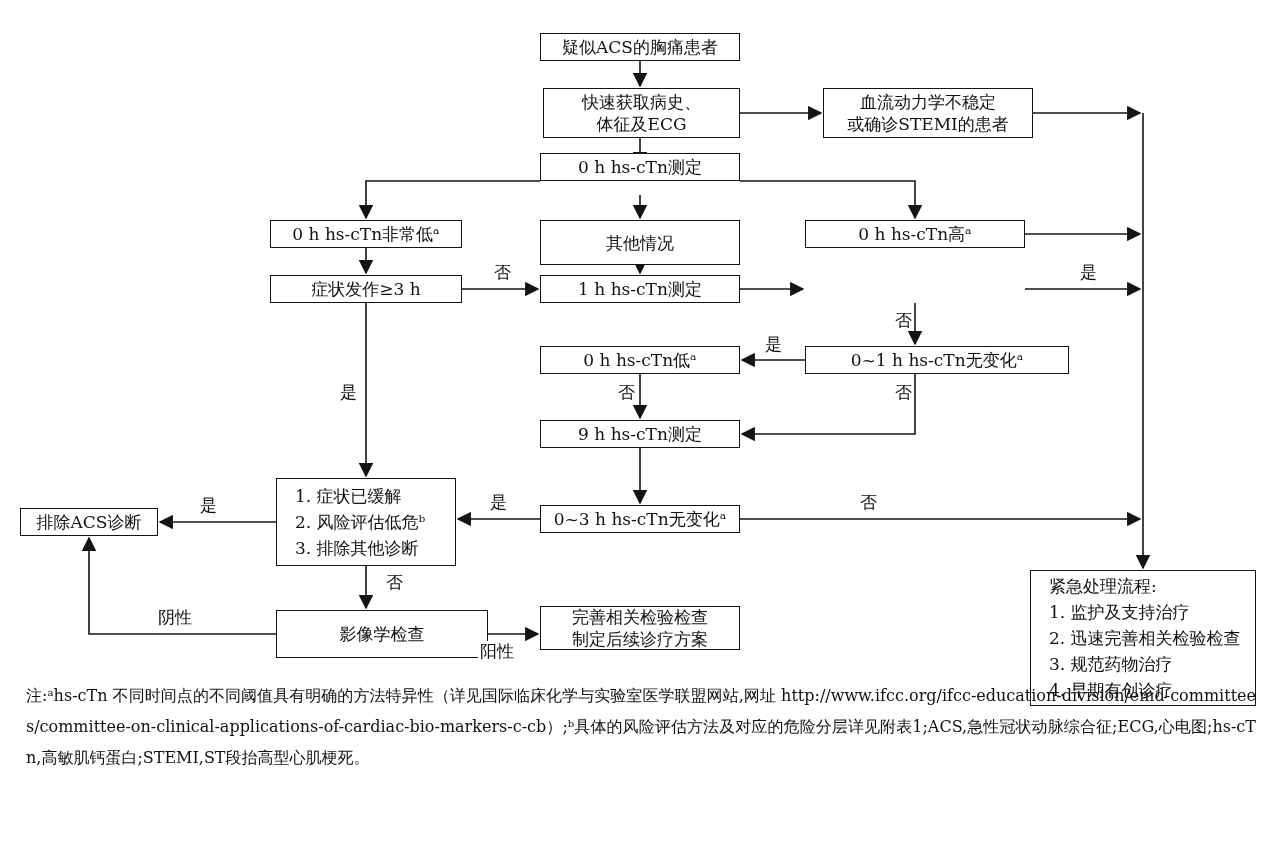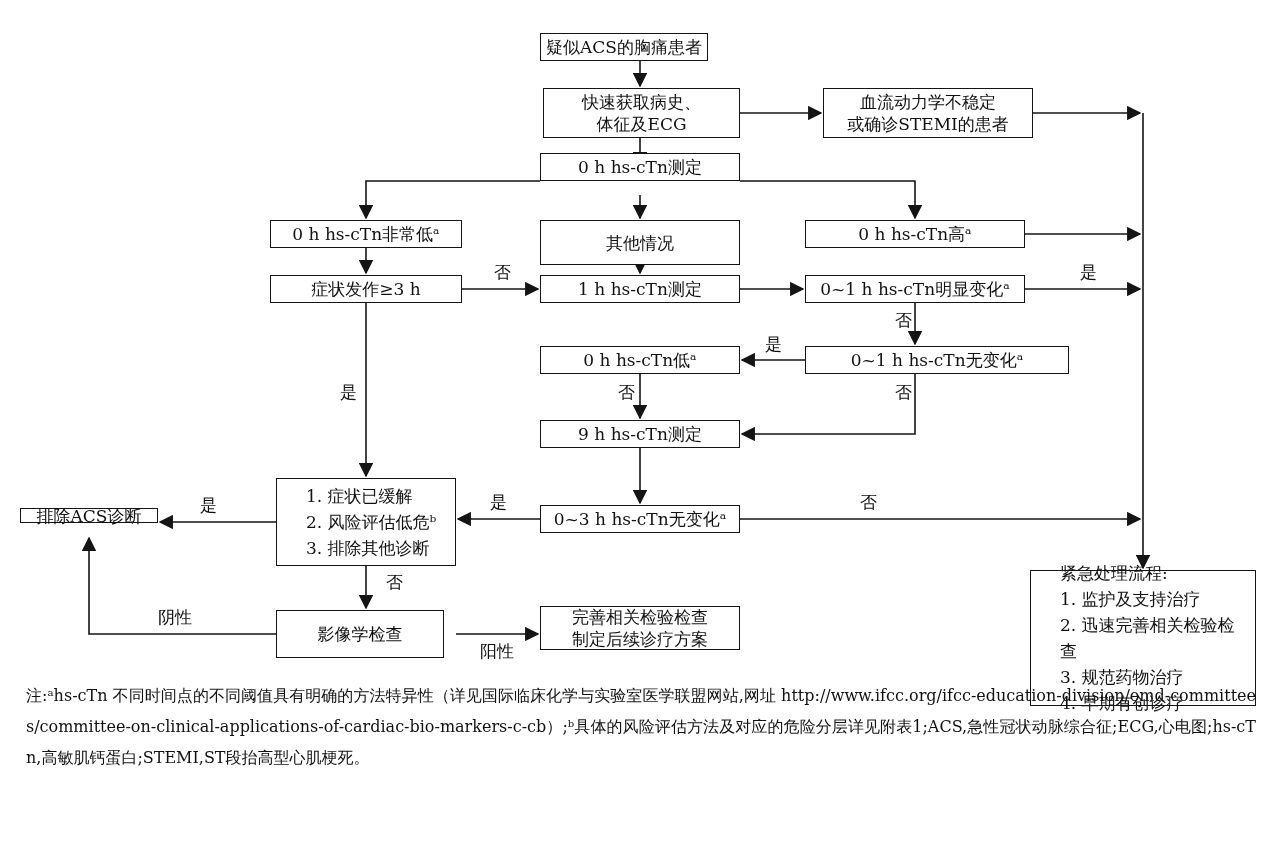--- a/index.html
+++ b/index.html
@@ -23,21 +23,21 @@
     justify-content: center;
     text-align: center;
     font-size: 17px;
     line-height: 22px;
     white-space: pre-line;
     padding: 2px 4px;
   }
   .node--left {
     justify-content: flex-start;
     text-align: left;
-    padding: 4px 8px 4px 29px;
+    padding: 4px 8px 4px 18px;
     line-height: 26px;
   }
   .elabel {
     position: absolute;
     font-size: 17px;
     line-height: 20px;
     background: #ffffff;
     padding: 0 2px;
     white-space: nowrap;
   }
@@ -112,57 +112,56 @@
       <line x1="456" y1="634" x2="538" y2="634" marker-end="url(#arrow)"></line>
 
       <line x1="1033" y1="113" x2="1140" y2="113" marker-end="url(#arrow)"></line>
 
       <line x1="1025" y1="234" x2="1140" y2="234" marker-end="url(#arrow)"></line>
 
       <line x1="1143" y1="113" x2="1143" y2="568" marker-end="url(#arrow)"></line>
     </g>
   </svg>
 
-  <div class="node" style="left:540px;top:33px;width:168px;height:28px">疑似ACS的胸痛患者</div>
+  <div class="node" style="left:540px;top:33px;width:200px;height:28px">疑似ACS的胸痛患者</div>
 
   <div class="node" style="left:823px;top:88px;width:210px;height:50px">血流动力学不稳定
 或确诊STEMI的患者</div>
 
   <div class="node" style="left:543px;top:88px;width:197px;height:50px">快速获取病史、
 体征及ECG</div>
 
   <div class="node" style="left:540px;top:153px;width:200px;height:28px">0 h hs-cTn测定</div>
 
   <div class="node" style="left:270px;top:220px;width:192px;height:28px">0 h hs-cTn非常低ᵃ</div>
 
   <div class="node" style="left:540px;top:220px;width:200px;height:45px">其他情况</div>
 
   <div class="node" style="left:805px;top:220px;width:220px;height:28px">0 h hs-cTn高ᵃ</div>
 
   <div class="node" style="left:270px;top:275px;width:192px;height:28px">症状发作≥3 h</div>
 
   <div class="node" style="left:540px;top:275px;width:200px;height:28px">1 h hs-cTn测定</div>
 
-  <div class="node" style="left:805px;top:275px;width:220px;height:28px">0~1 h hs-cTn明显变化ᵃ</div>
 
   <div class="node" style="left:540px;top:346px;width:200px;height:28px">0 h hs-cTn低ᵃ</div>
 
   <div class="node" style="left:805px;top:346px;width:264px;height:28px">0~1 h hs-cTn无变化ᵃ</div>
 
   <div class="node" style="left:540px;top:420px;width:200px;height:28px">9 h hs-cTn测定</div>
 
   <div class="node" style="left:540px;top:505px;width:200px;height:28px">0~3 h hs-cTn无变化ᵃ</div>
 
   <div class="node node--left" style="left:276px;top:478px;width:180px;height:88px">1. 症状已缓解
 2. 风险评估低危ᵇ
 3. 排除其他诊断</div>
 
-  <div class="node" style="left:20px;top:508px;width:138px;height:15px">排除ACS诊断</div>
+  <div class="node" style="left:20px;top:508px;width:138px;height:28px">排除ACS诊断</div>
 
-  <div class="node" style="left:276px;top:610px;width:168px;height:48px">影像学检查</div>
+  <div class="node" style="left:276px;top:610px;width:212px;height:48px">影像学检查</div>
 
   <div class="node" style="left:540px;top:606px;width:200px;height:44px">完善相关检验检查
 制定后续诊疗方案</div>
 
   <div class="node node--left" style="left:1030px;top:570px;width:226px;height:136px">紧急处理流程:
 1. 监护及支持治疗
 2. 迅速完善相关检验检查
 3. 规范药物治疗
 4. 早期有创诊疗</div>
 

